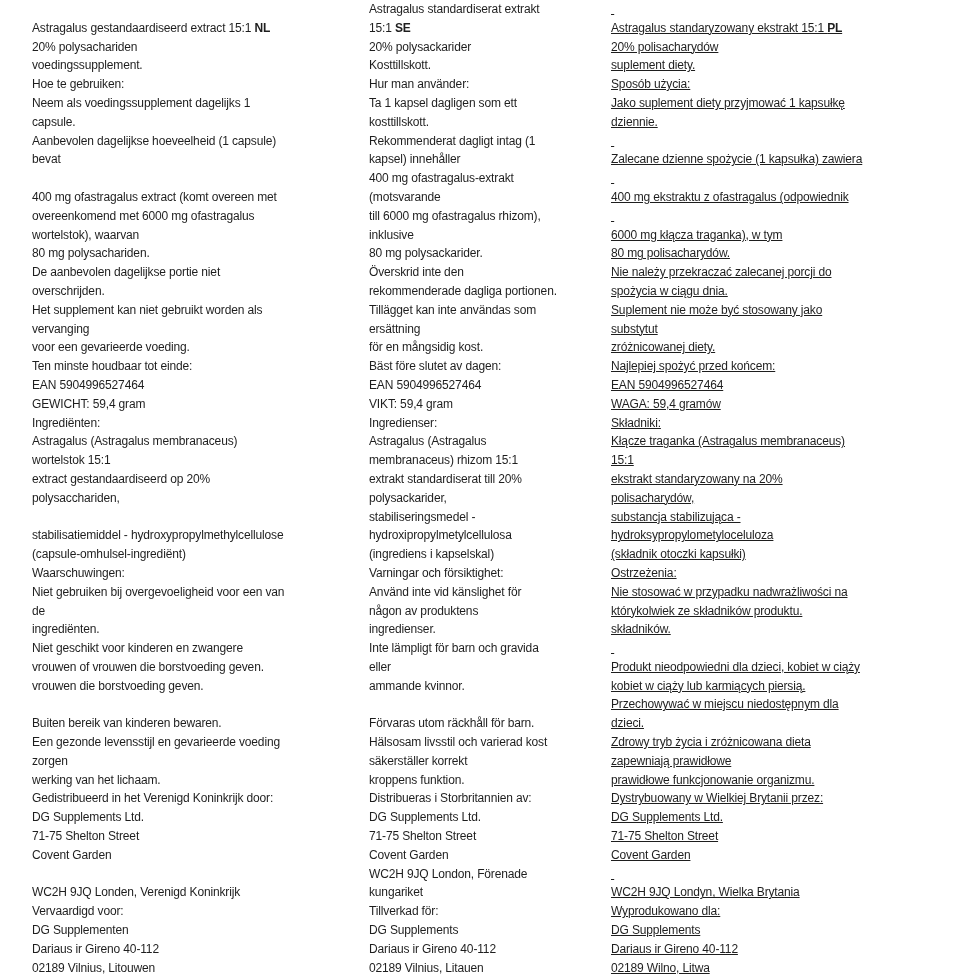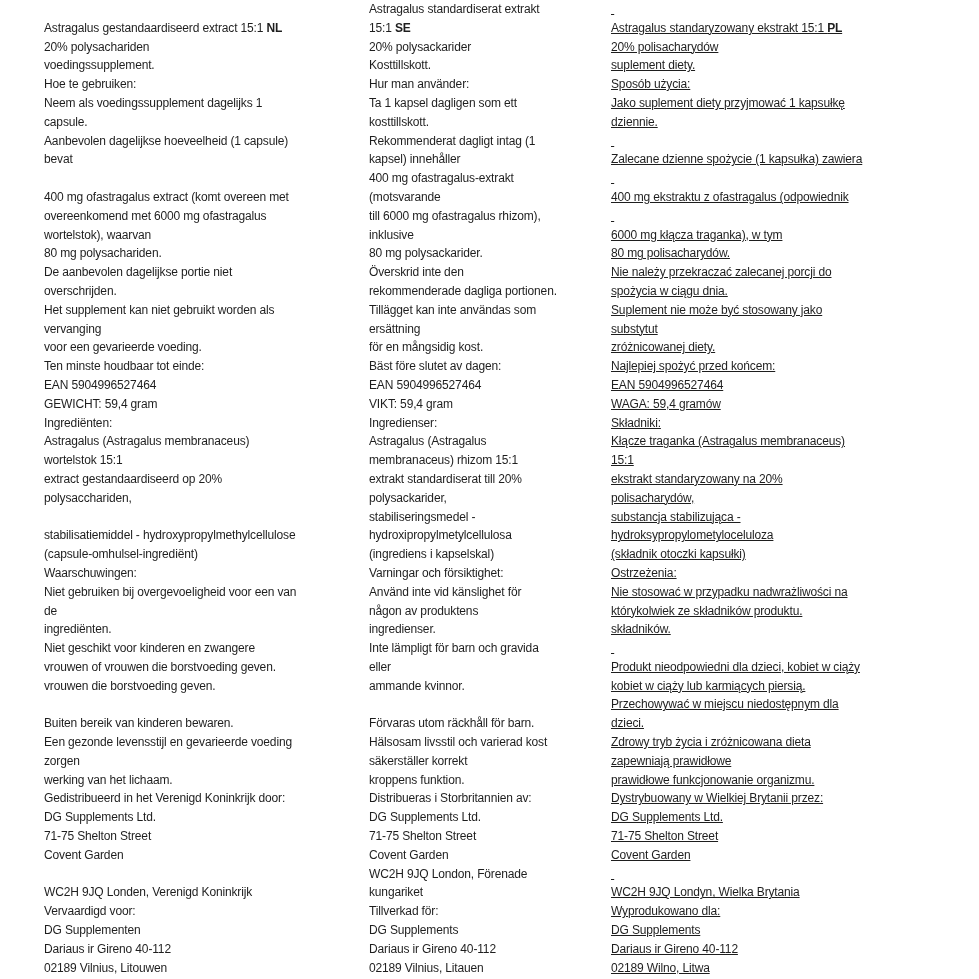--- a/index.html
+++ b/index.html
@@ -21,21 +21,21 @@
     background: #ffffff;
   }
   .col {
     position: absolute;
     top: 0;
     font-size: 12px;
     line-height: 18.8px;
     letter-spacing: -0.15px;
     white-space: pre;
   }
-  .col-nl { left: 44px; }
+  .col-nl { left: 32px; }
   .col-se { left: 369px; }
   .col-pl { left: 611px; text-decoration: underline; }
   .line {
     height: 18.8px;
   }
   .bold { font-weight: bold; }
 </style>
 </head>
 <body>
 

